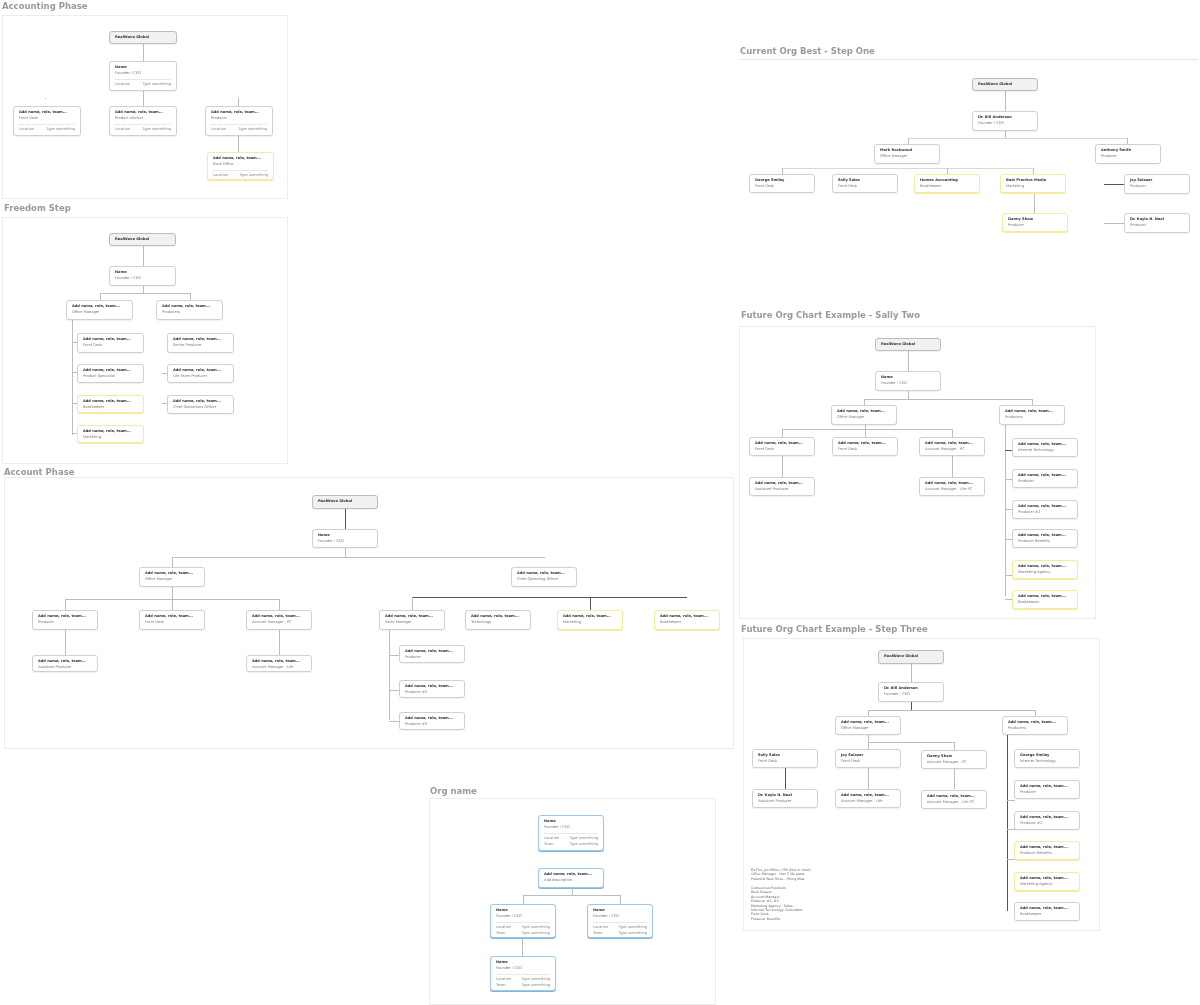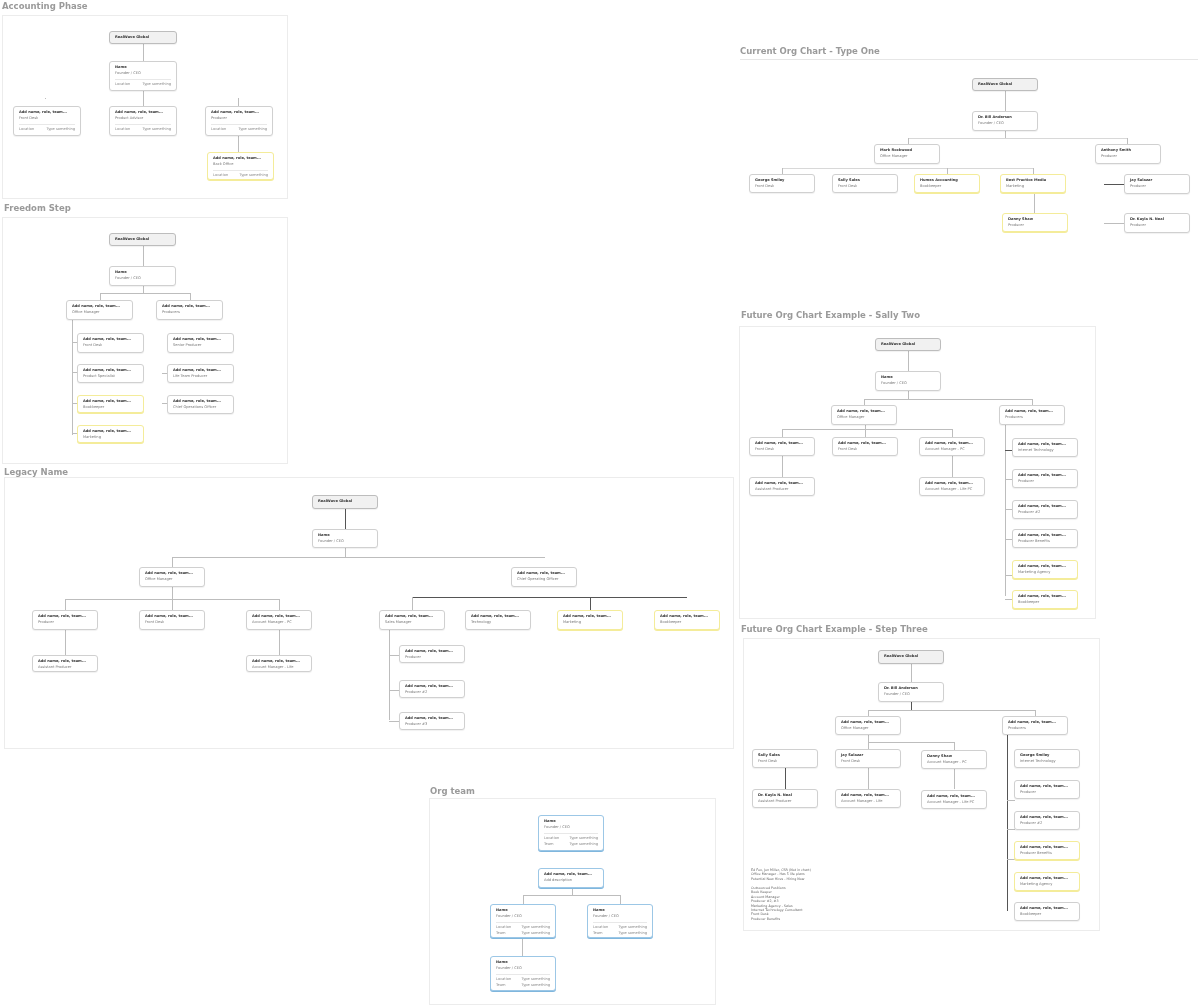--- a/index.html
+++ b/index.html
@@ -126,21 +126,21 @@
   </div>
 <div class="card" style="left:167px;top:395px;width:67px;height:19px;">
     <span class="n">Add name, role, team...</span>
     <span class="r">Chief Operations Officer</span>
   </div>
 <div class="card yellow" style="left:77px;top:425px;width:67px;height:18px;">
     <span class="n">Add name, role, team...</span>
     <span class="r">Marketing</span>
   </div>
 
-<div class="title" style="left:4px;top:467px;">Legacy Name</div>
+<div class="title" style="left:4px;top:467px;">Account Phase</div>
 <div class="frame" style="left:4px;top:477px;width:728px;height:270px;"></div>
 <div class="vline dark" style="left:345px;top:509px;height:20px;"></div>
 <div class="vline" style="left:345px;top:548px;height:9px;"></div>
 <div class="hline" style="left:172px;top:557px;width:373px;"></div>
 <div class="vline" style="left:172px;top:557px;height:10px;"></div>
 <div class="vline" style="left:172px;top:587px;height:23px;"></div>
 <div class="hline" style="left:65px;top:599px;width:214px;"></div>
 <div class="vline" style="left:65px;top:599px;height:11px;"></div>
 <div class="vline" style="left:279px;top:599px;height:11px;"></div>
 <div class="vline" style="left:65px;top:630px;height:25px;"></div>
@@ -210,21 +210,21 @@
   </div>
 <div class="card" style="left:399px;top:680px;width:66px;height:18px;">
     <span class="n">Add name, role, team...</span>
     <span class="r">Producer #2</span>
   </div>
 <div class="card" style="left:399px;top:712px;width:66px;height:18px;">
     <span class="n">Add name, role, team...</span>
     <span class="r">Producer #3</span>
   </div>
 
-<div class="title" style="left:430px;top:786px;">Org team</div>
+<div class="title" style="left:430px;top:786px;">Org name</div>
 <div class="frame" style="left:429px;top:798px;width:285px;height:205px;"></div>
 <div class="hline" style="left:523px;top:895px;width:97px;"></div>
 <div class="vline" style="left:572px;top:888px;height:7px;"></div>
 <div class="vline" style="left:523px;top:895px;height:9px;"></div>
 <div class="vline" style="left:620px;top:895px;height:9px;"></div>
 <div class="vline" style="left:522px;top:938px;height:18px;"></div>
 
 <div class="card blue" style="left:538px;top:815px;width:66px;height:36px;">
     <span class="n">Name</span>
     <span class="r">Founder / CEO</span>
@@ -271,21 +271,21 @@
     <div class="row">
       <span>Location</span>
       <span>Type something</span>
     </div>
     <div class="row2">
       <span>Team</span>
       <span>Type something</span>
     </div>
   </div>
 
-<div class="title" style="left:740px;top:46px;">Current Org Chart - Type One</div>
+<div class="title" style="left:740px;top:46px;">Current Org Best - Step One</div>
 <div class="hline" style="left:740px;top:59px;width:458px;background:#e6e6e6;"></div>
 <div class="vline" style="left:1005px;top:91px;height:20px;"></div>
 <div class="vline" style="left:1005px;top:131px;height:7px;"></div>
 <div class="hline" style="left:908px;top:138px;width:220px;background:#d8d8d8;"></div>
 <div class="vline" style="left:908px;top:138px;height:6px;"></div>
 <div class="vline" style="left:1127px;top:138px;height:6px;"></div>
 <div class="hline" style="left:782px;top:168px;width:252px;background:#d8d8d8;"></div>
 <div class="vline" style="left:782px;top:168px;height:6px;"></div>
 <div class="vline" style="left:947px;top:168px;height:6px;"></div>
 <div class="vline" style="left:1033px;top:168px;height:6px;"></div>

